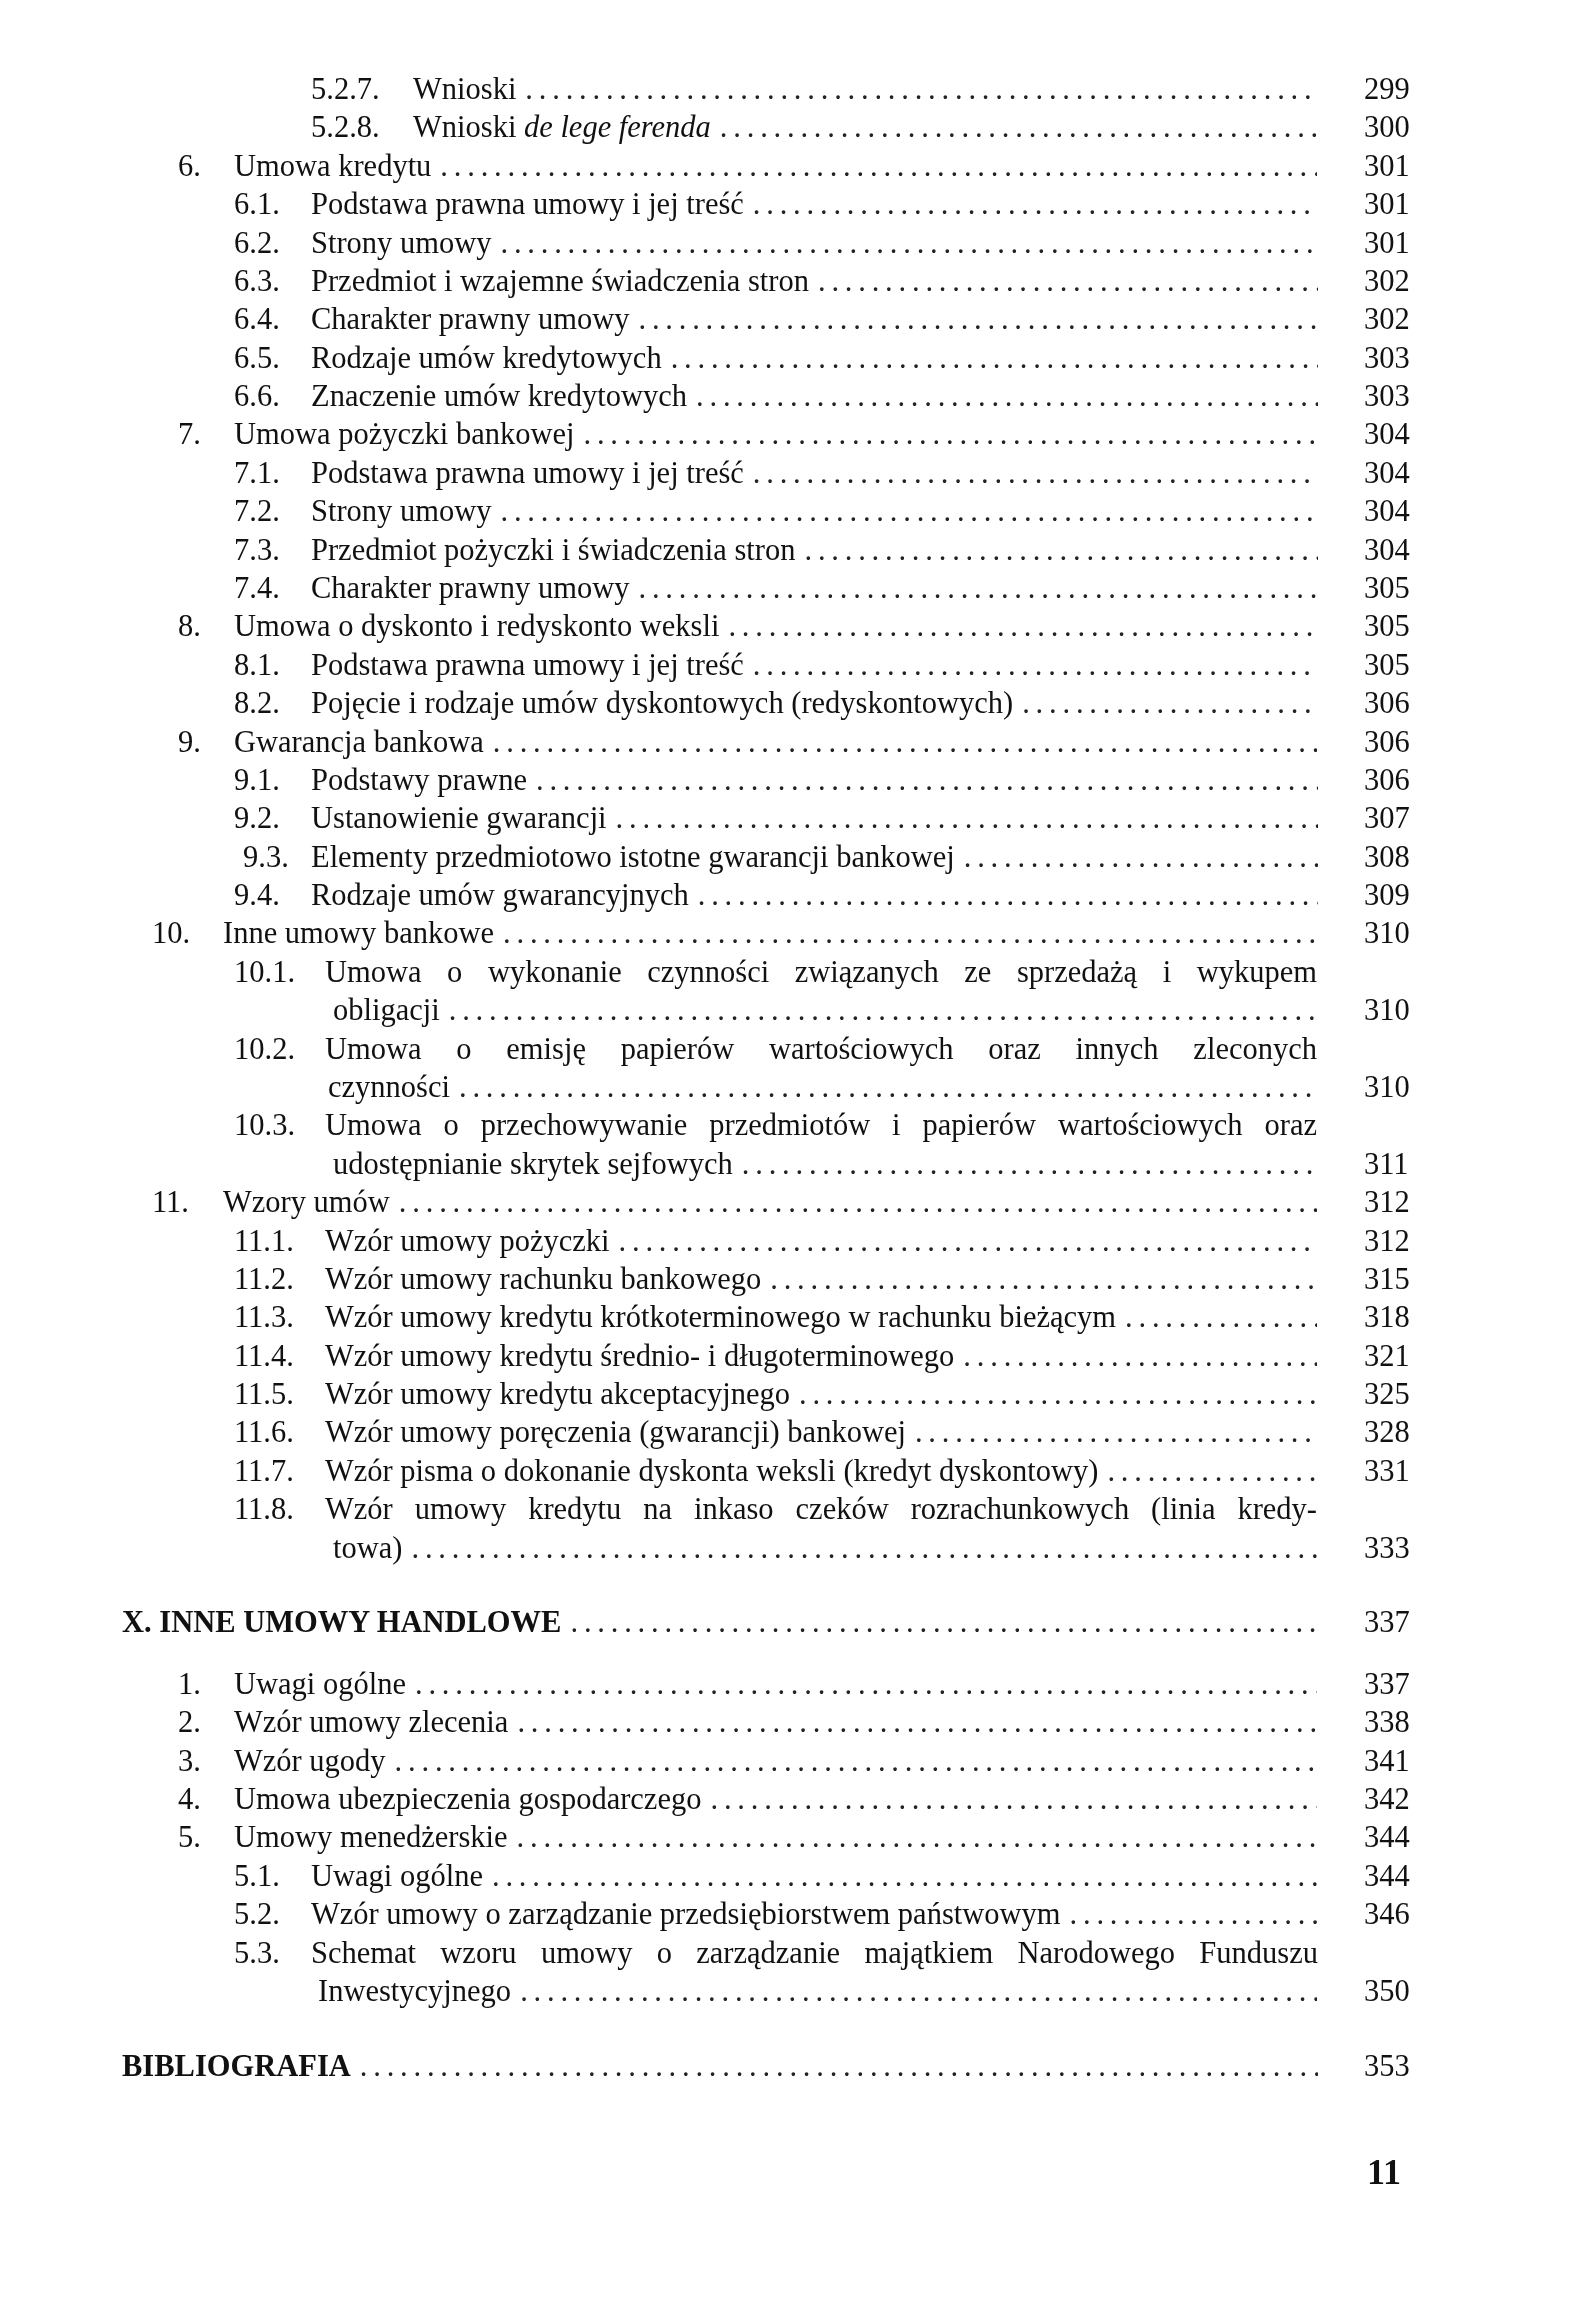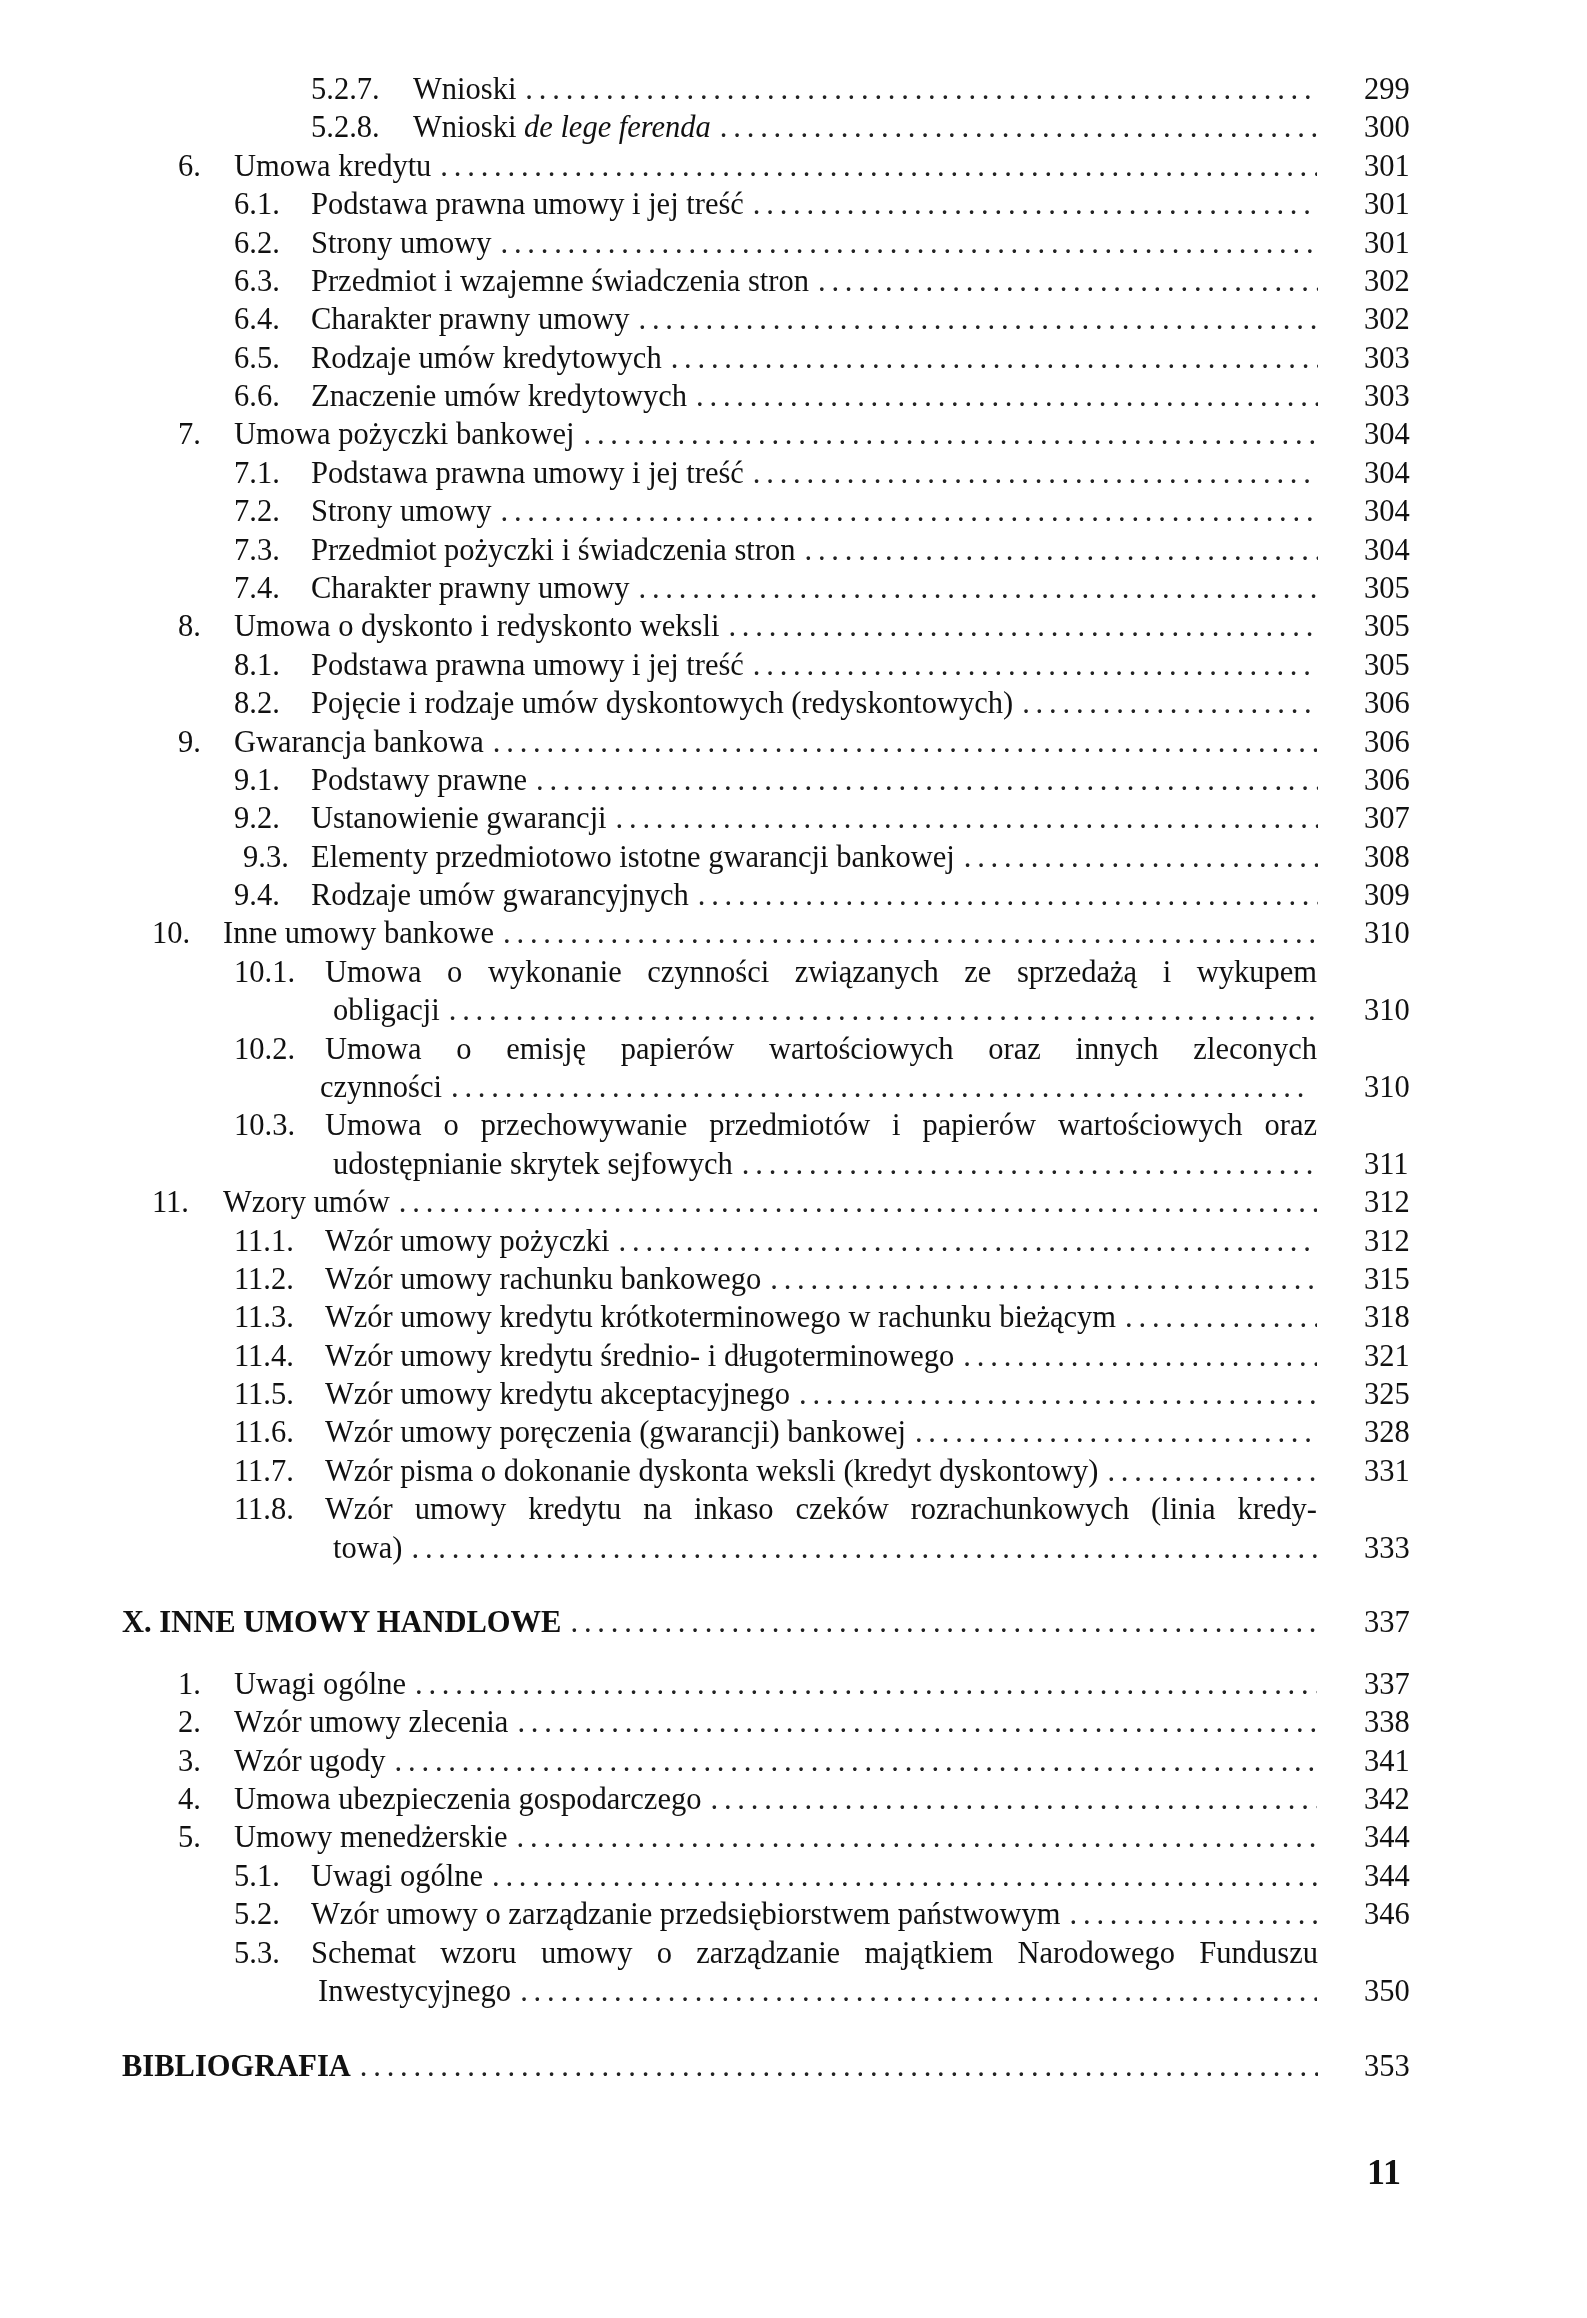--- a/index.html
+++ b/index.html
@@ -219,21 +219,21 @@
           <span class="label">obligacji</span>
           <span class="leader"></span>
         </div>
         <span class="page">310</span>
       </div>
       <div class="row" style="top: 1030px; left: 0px; width: 1588px;">
         <span class="num" style="left: 234px;">10.2.</span>
         <span class="num justify" style="left: 325px; width: 992px; display: block;">Umowa o emisję papierów wartościowych oraz innych zleconych</span>
       </div>
       <div class="row" style="top: 1068px; left: 0px; width: 1588px;">
-        <div class="txt" style="left: 320px; width: 992px; align-items: center;">
+        <div class="txt" style="left: 328px; width: 992px; align-items: center;">
           <span class="label">czynności</span>
           <span class="leader"></span>
         </div>
         <span class="page">310</span>
       </div>
       <div class="row" style="top: 1106px; left: 0px; width: 1588px;">
         <span class="num" style="left: 234px;">10.3.</span>
         <span class="num justify" style="left: 325px; width: 992px; display: block;">Umowa o przechowywanie przedmiotów i papierów wartościowych oraz</span>
       </div>
       <div class="row" style="top: 1145px; left: 0px; width: 1588px;">

